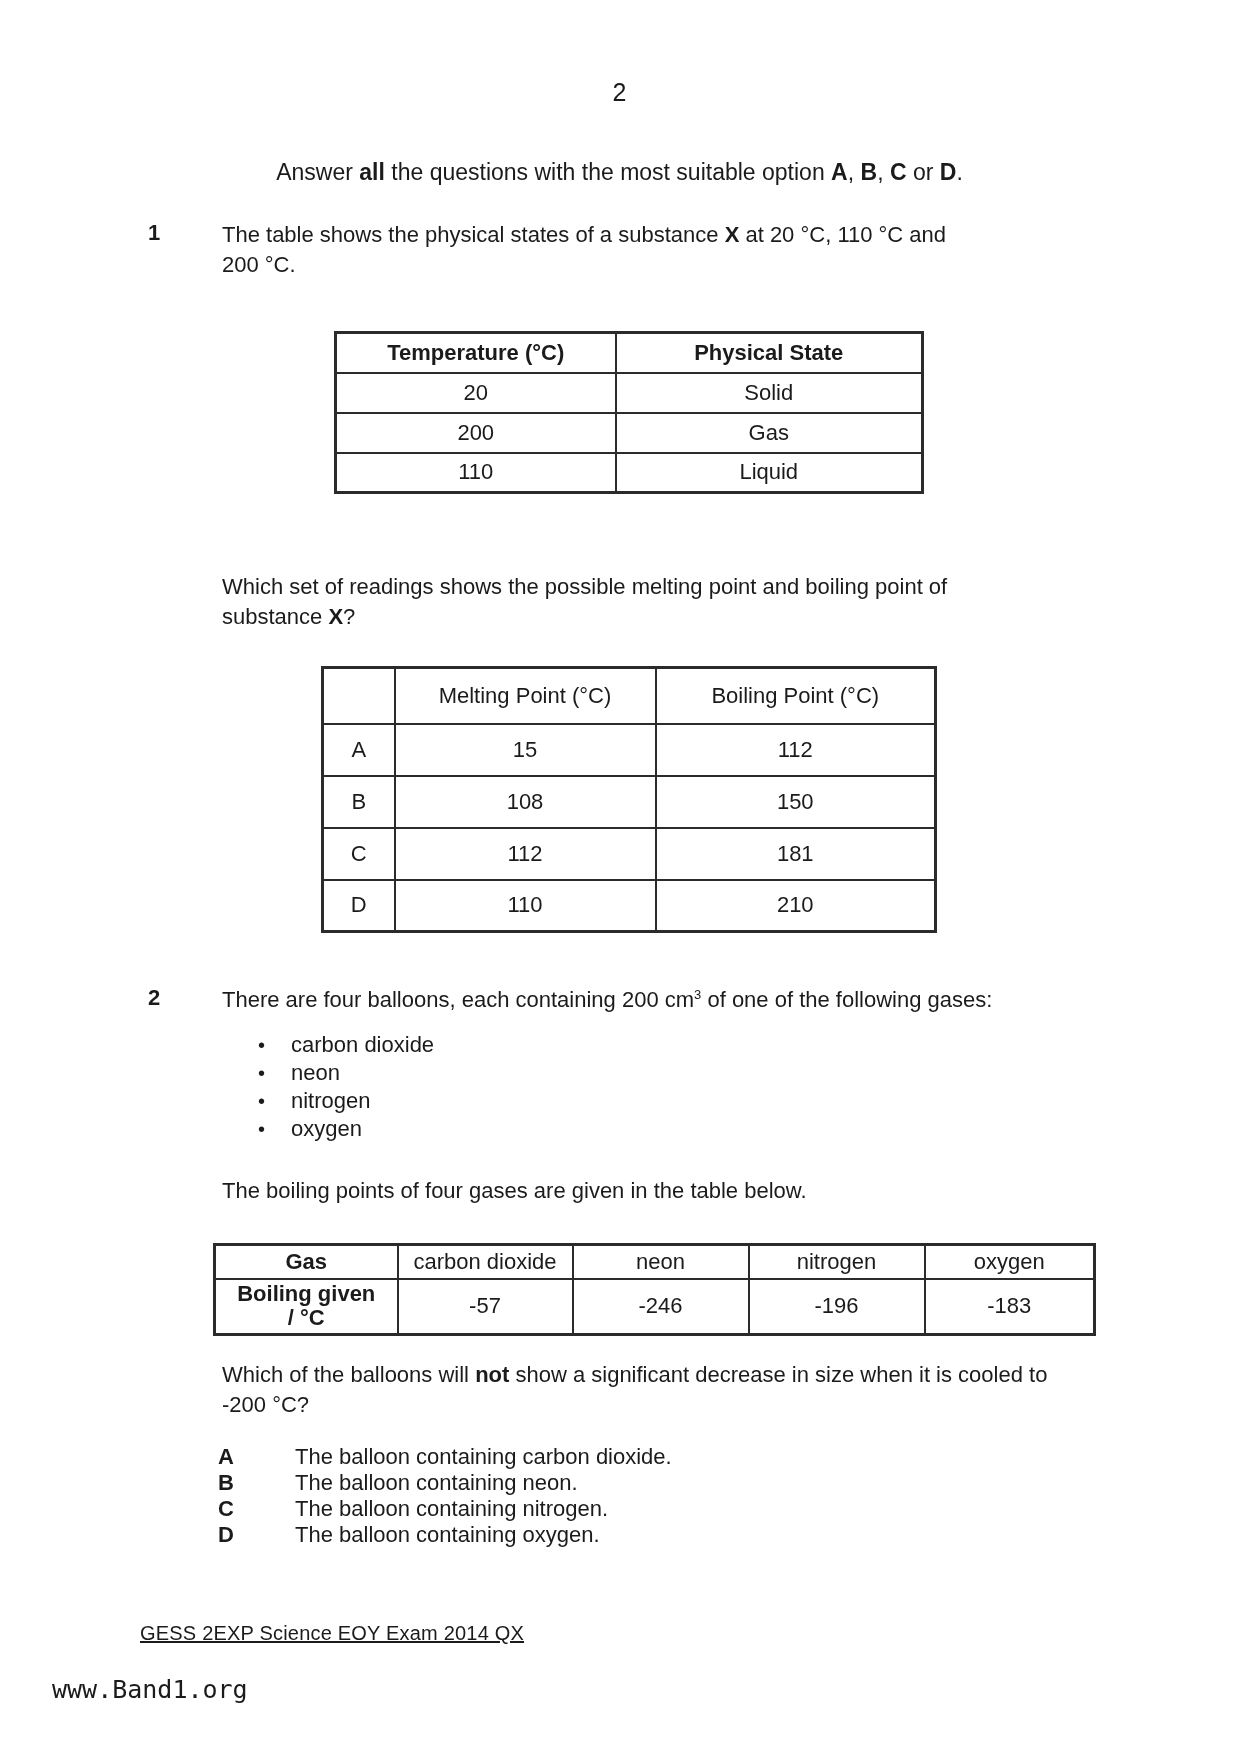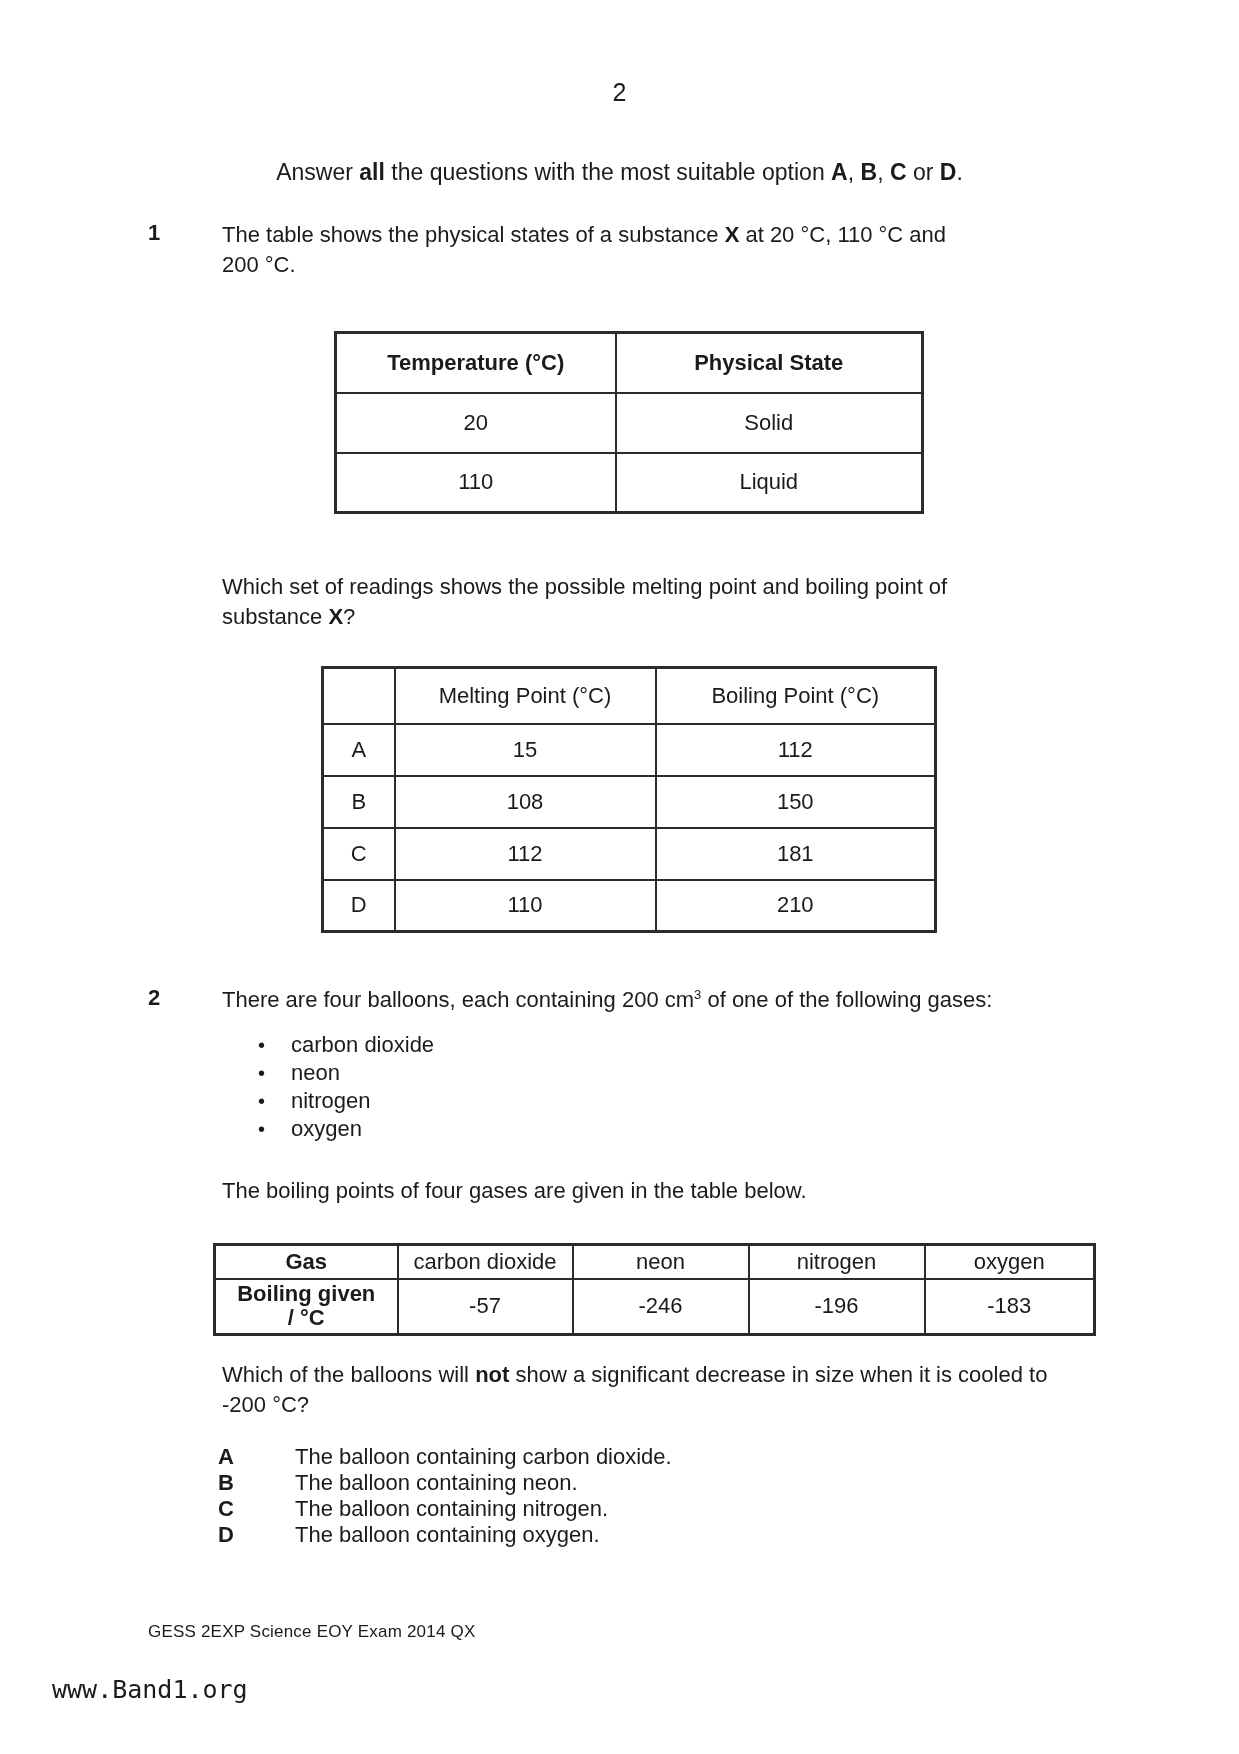--- a/index.html
+++ b/index.html
@@ -21,21 +21,21 @@
   .qtext { left:222px; }
   sup.s3 { font-size:13px; vertical-align:super; line-height:0; }
 
   table { border-collapse:collapse; position:absolute; table-layout:fixed; }
   td { border:2px solid #2b2b2b; text-align:center; vertical-align:middle;
        padding:0; font-size:22px; color:#1b1b1b; }
   table.bordered { border:3px solid #2b2b2b; }
 
   .state-table { left:334px; top:331px; }
   .state-table col.c1 { width:280px; } .state-table col.c2 { width:307px; }
-  .state-table tr { height:60px;margin-top:20px; }
+  .state-table tr { height:40px;margin-top:20px; }
   .state-table td.hdr { font-weight:bold; }
 
   .options-table { left:321px; top:666px; }
   .options-table col.c1 { width:72px; }
   .options-table col.c2 { width:261px; }
   .options-table col.c3 { width:280px; }
   .options-table tr.hrow { height:56px; }
   .options-table tr.drow { height:52px; }
   .options-table td.hdr, .options-table td.lab { font-weight:normal; }
 
@@ -49,21 +49,21 @@
   .boiling-table tr.r2 { height:56px; }
   .boiling-table td.hdr { font-weight:bold; line-height:24px; }
 
   .bullets { left:258px; top:1031px; }
   .bullet-row { display:flex; align-items:center; height:28px; font-size:22px; }
   .bullet-dot { width:12px; font-size:20px; }
   .bullet-label { margin-left:21px; }
 
   .option-row { display:flex; height:26px; align-items:center; font-size:22px; }
   .option-letter { font-weight:bold; width:77px; }
-  .footer-code { left:148px; top:1622px; font-size:17px; letter-spacing:0.2px; }
+  .footer-code { left:140px; top:1622px; font-size:20px; letter-spacing:0.2px;text-decoration:underline; }
   .watermark { left:52px; top:1675px; font-family:"DejaVu Sans Mono", monospace; font-size:25px; }
 </style>
 </head>
 <body>
 
 <div class="abs center-line page-num">2</div>
 
 <div class="abs center-line instruction">
   <span>Answer </span><span class="b">all</span><span> the questions with the most suitable option </span><span class="b">A</span><span>, </span><span class="b">B</span><span>, </span><span class="b">C</span><span> or </span><span class="b">D</span><span>.</span>
 </div>
@@ -80,20 +80,24 @@
       <col class="c2">
     </colgroup>
   <tbody>
       <tr>
     <td class="hdr">Temperature (°C)</td>
     <td class="hdr">Physical State</td>
   </tr>
   <tr>
     <td>20</td>
     <td>Solid</td>
+  </tr>
+  <tr>
+    <td>200</td>
+    <td>Gas</td>
   </tr>
   <tr>
     <td>110</td>
     <td>Liquid</td>
   </tr>
 </tbody>
   </table>
 
 <div class="abs qtext body-text" style="top:572px; width:760px;">
   <span>Which set of readings shows the possible melting point and boiling point of</span><br>

